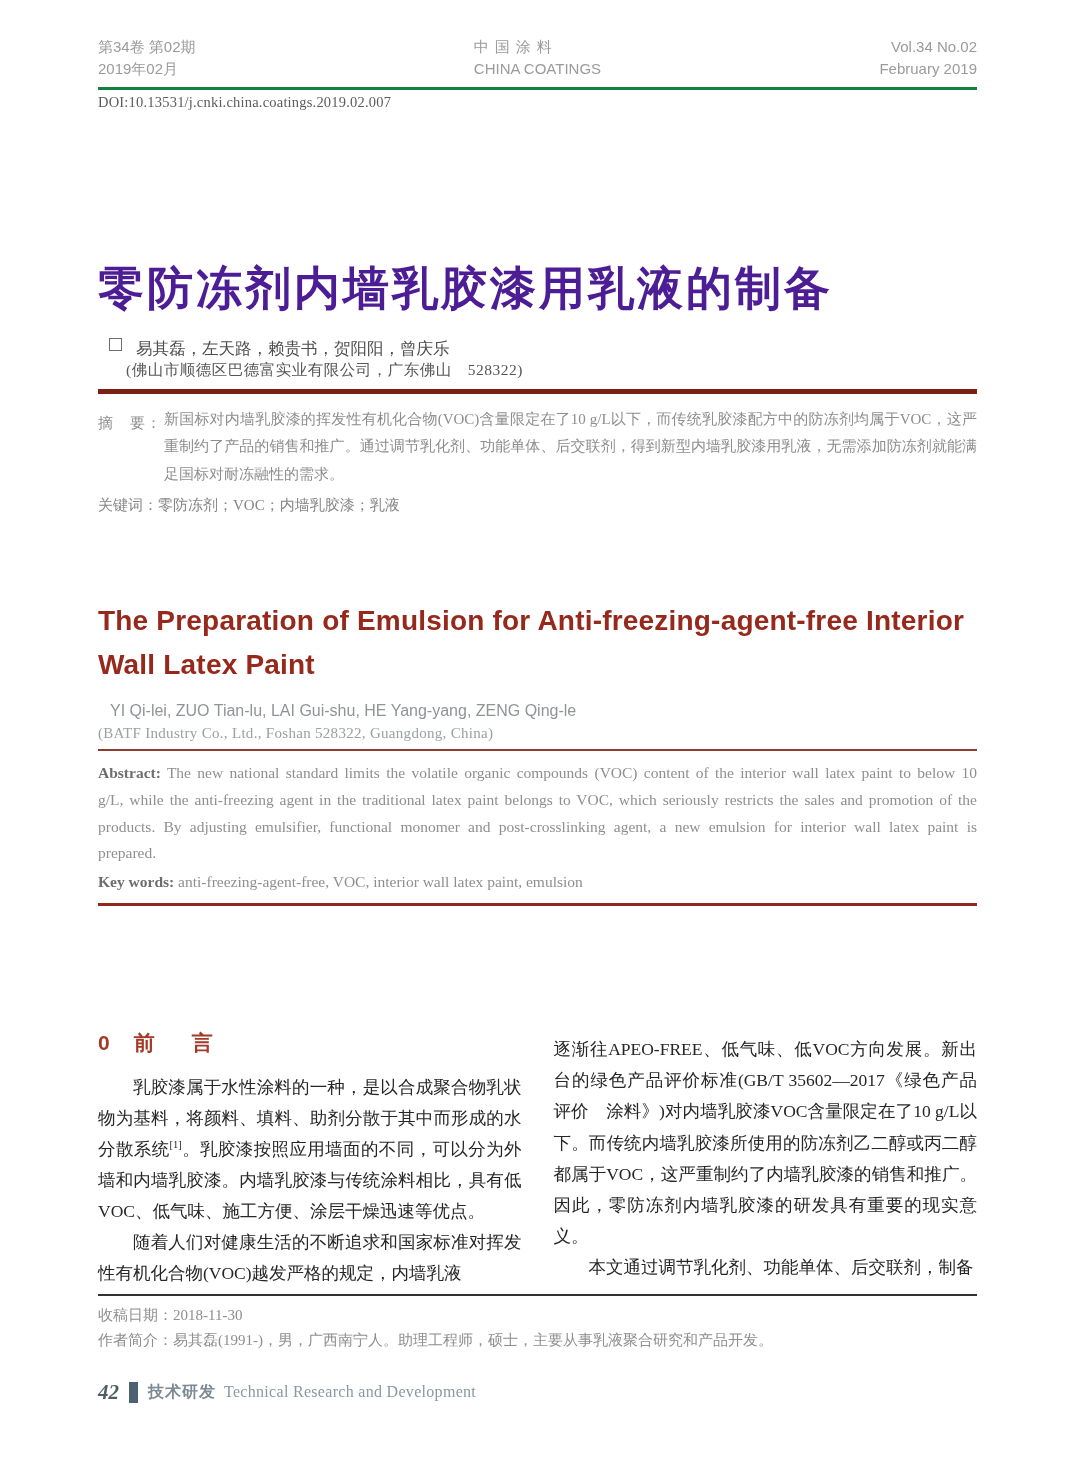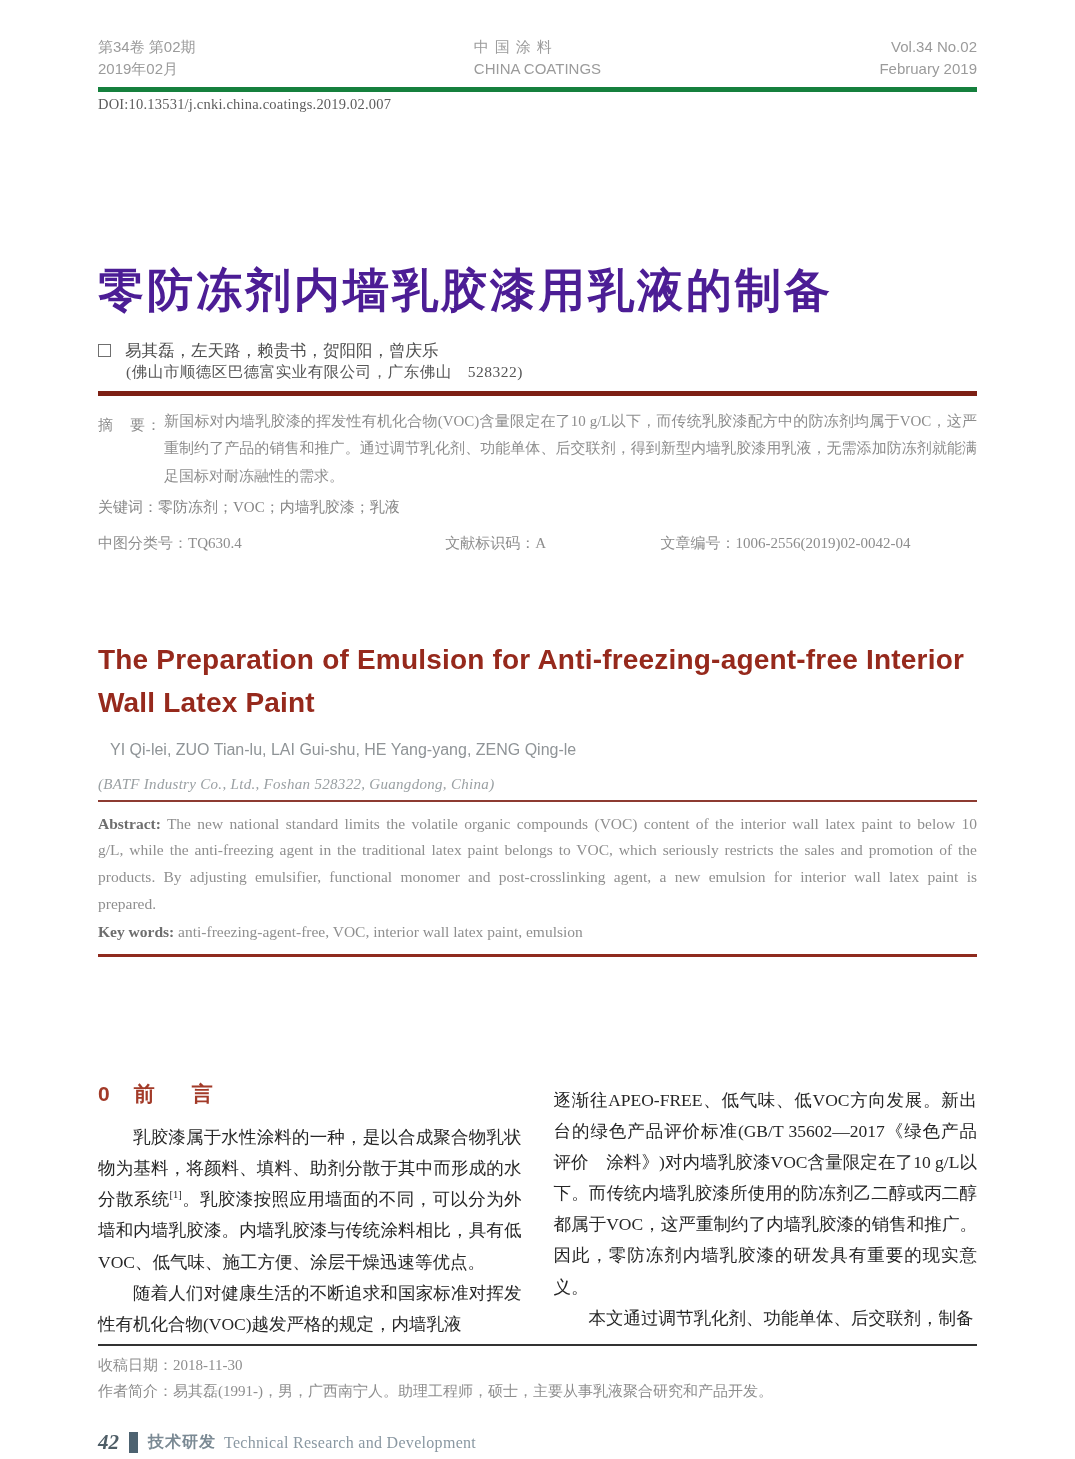--- a/index.html
+++ b/index.html
@@ -11,21 +11,21 @@
     margin: 0 auto;
     background: #ffffff;
     padding: 36px 98px 0 98px;
     overflow: hidden;
   }
 
   
   .masthead {
     display: flex; justify-content: space-between; align-items: flex-start;
     padding-bottom: 7px;
-    border-bottom: 5px solid #15803d;
+    border-bottom: 3px solid #15803d;
     font-family: "Liberation Sans", sans-serif;
     font-size: 15px; line-height: 1.45; color: #9b9b9b;
   }
   .masthead .mh-left { text-align: left; }
   .masthead .mh-center { }
   .masthead .mh-center .cn { letter-spacing: 6px; }
   .masthead .mh-right { text-align: right; }
   .doi-line {
     margin-top: 4px;
     font-family: "Liberation Serif", serif;
@@ -34,22 +34,22 @@
 
   
   .title-cn {
     margin-top: 150px;
     font-family: "Liberation Sans", sans-serif;
     font-size: 46px; font-weight: 700; color: #4c1d95;
     letter-spacing: 3px; line-height: 1.2;
   }
   .authors-cn {
     margin-top: 22px;
-    display: flex; align-items: center;
-    font-size: 16.5px; color: #4e4e4e;
+    display: flex; 
+    font-size: 16.5px; color: #4e4e4e; margin-left: 11px;
   }
   .author-square {
     display: inline-block; width: 13px; height: 13px;
     border: 1.5px solid #6f6f6f; margin-right: 14px;
     background: transparent;
   }
   .affiliation-cn {
     padding-left: 28px;
     font-size: 15.5px; color: #565656; letter-spacing: 0.5px;
   }
@@ -72,22 +72,22 @@
     font-family: "Liberation Sans", sans-serif;
     font-size: 28px; font-weight: 700; color: #96291c;
     line-height: 1.55; letter-spacing: 0.2px;
   }
   .authors-en {
     margin-top: 16px;
     font-family: "Liberation Sans", sans-serif;
     font-size: 16px; color: #8f9497; margin-left: 12px;
   }
   .affiliation-en {
-    margin-top: 17px;
-    font-style: italic; font-size: 15px; color: #9aa0a3; letter-spacing: 0.3px;
+    margin-top: 5px;
+    font-size: 15px; color: #9aa0a3; letter-spacing: 0.3px;
   }
   .rule-thin-red { margin-top: 7px; height: 2px; background: #8d3b31; }
   .abstract-en {
     margin-top: 9px;
     font-size: 15.5px; color: #8f8f8f; line-height: 1.72; text-align: justify;
     word-spacing: 2px;
   }
   .abstract-en .en-label, .kw-en .en-label { font-weight: 700; color: #6e6e6e; }
   .kw-en { margin-top: 2px; font-size: 15.5px; color: #8f8f8f; line-height: 1.7; }
   .rule-red-kw { margin-top: 8px; height: 3px; background: #8f2a1e; }
@@ -160,25 +160,20 @@
   <div class="rule-thick"></div>
 
   <div class="abstract-cn">
     <div class="abs-row">
       <span class="abs-label">摘　要：</span>
       <span>新国标对内墙乳胶漆的挥发性有机化合物(VOC)含量限定在了10 g/L以下，而传统乳胶漆配方中的防冻剂均属于VOC，这严重制约了产品的销售和推广。通过调节乳化剂、功能单体、后交联剂，得到新型内墙乳胶漆用乳液，无需添加防冻剂就能满足国标对耐冻融性的需求。</span>
     </div>
     <div class="kw-row">
       <span>关键词：</span><span>零防冻剂；VOC；内墙乳胶漆；乳液</span>
     </div>
-    <div class="clc-row">
-      <span><span>中图分类号：</span><span>TQ630.4</span></span>
-      <span><span>文献标识码：</span><span>A</span></span>
-      <span><span>文章编号：</span><span>1006-2556(2019)02-0042-04</span></span>
-    </div>
   </div>
 
   <h2 class="title-en">The Preparation of Emulsion for Anti-freezing-agent-free Interior Wall Latex Paint</h2>
   <div class="authors-en">YI Qi-lei, ZUO Tian-lu, LAI Gui-shu, HE Yang-yang, ZENG Qing-le</div>
   <div class="affiliation-en">(BATF Industry Co., Ltd., Foshan 528322, Guangdong, China)</div>
   <div class="rule-thin-red"></div>
   <div class="abstract-en">
     <span class="en-label">Abstract:</span><span> The new national standard limits the volatile organic compounds (VOC) content of the interior wall latex paint to below 10 g/L, while the anti-freezing agent in the traditional latex paint belongs to VOC, which seriously restricts the sales and promotion of the products. By adjusting emulsifier, functional monomer and post-crosslinking agent, a new emulsion for interior wall latex paint is prepared.</span>
   </div>
   <div class="kw-en">

